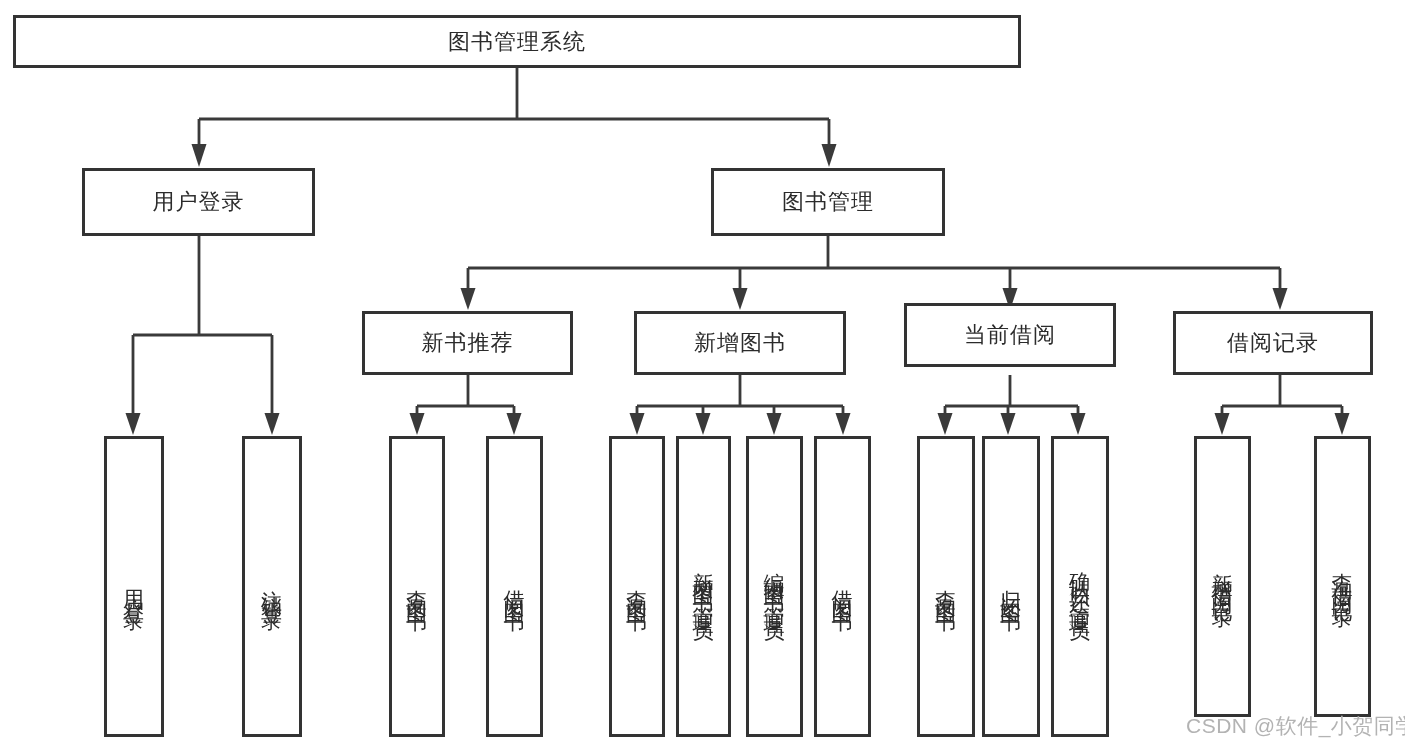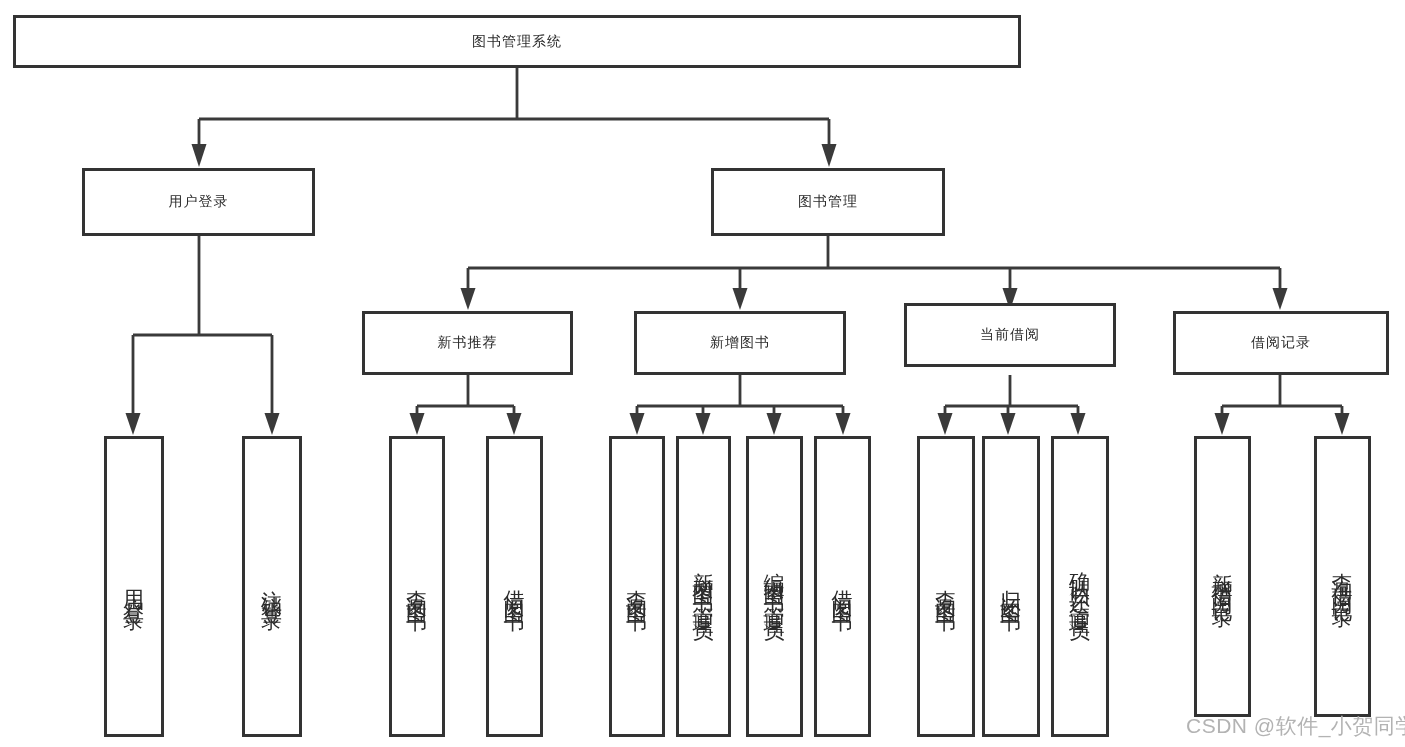--- a/index.html
+++ b/index.html
@@ -4,21 +4,21 @@
 <style>
   html,body{margin:0;padding:0;background:#ffffff;}
   #stage{
     position:relative;width:1405px;height:747px;background:#ffffff;overflow:hidden;
     font-family:"Liberation Sans",sans-serif;color:#2b2b2b;
   }
   svg.connectors{position:absolute;left:0;top:0;width:1405px;height:747px;}
   .node{
     position:absolute;box-sizing:border-box;background:#ffffff;border:3px solid #333333;
     display:flex;align-items:center;justify-content:center;
-    font-size:14px;letter-spacing:1px;color:#2b2b2b;white-space:nowrap;
+    font-size:22px;letter-spacing:1px;color:#2b2b2b;white-space:nowrap;
   }
   .leaf{
     position:absolute;box-sizing:border-box;background:#ffffff;border:3px solid #333333;
     top:436px;height:301px;
     display:flex;align-items:center;justify-content:center;
   }
   .leaf.short{height:281px;}
   .vtext{
     writing-mode:vertical-rl;
     font-size:21px;letter-spacing:7px;line-height:1;color:#2b2b2b;
@@ -79,21 +79,21 @@
 
   <div class="node" style="left:362px;top:311px;width:211px;height:64px;">
     <span>新书推荐</span>
   </div>
   <div class="node" style="left:634px;top:311px;width:212px;height:64px;">
     <span>新增图书</span>
   </div>
   <div class="node" style="left:904px;top:303px;width:212px;height:64px;">
     <span>当前借阅</span>
   </div>
-  <div class="node" style="left:1173px;top:311px;width:216px;height:64px;">
+  <div class="node" style="left:1173px;top:311px;width:200px;height:64px;">
     <span>借阅记录</span>
   </div>
 
   <div class="leaf" style="left:104px;width:60px;">
     <span class="vtext">用户登录</span>
   </div>
   <div class="leaf" style="left:242px;width:60px;">
     <span class="vtext">注销登录</span>
   </div>
 

